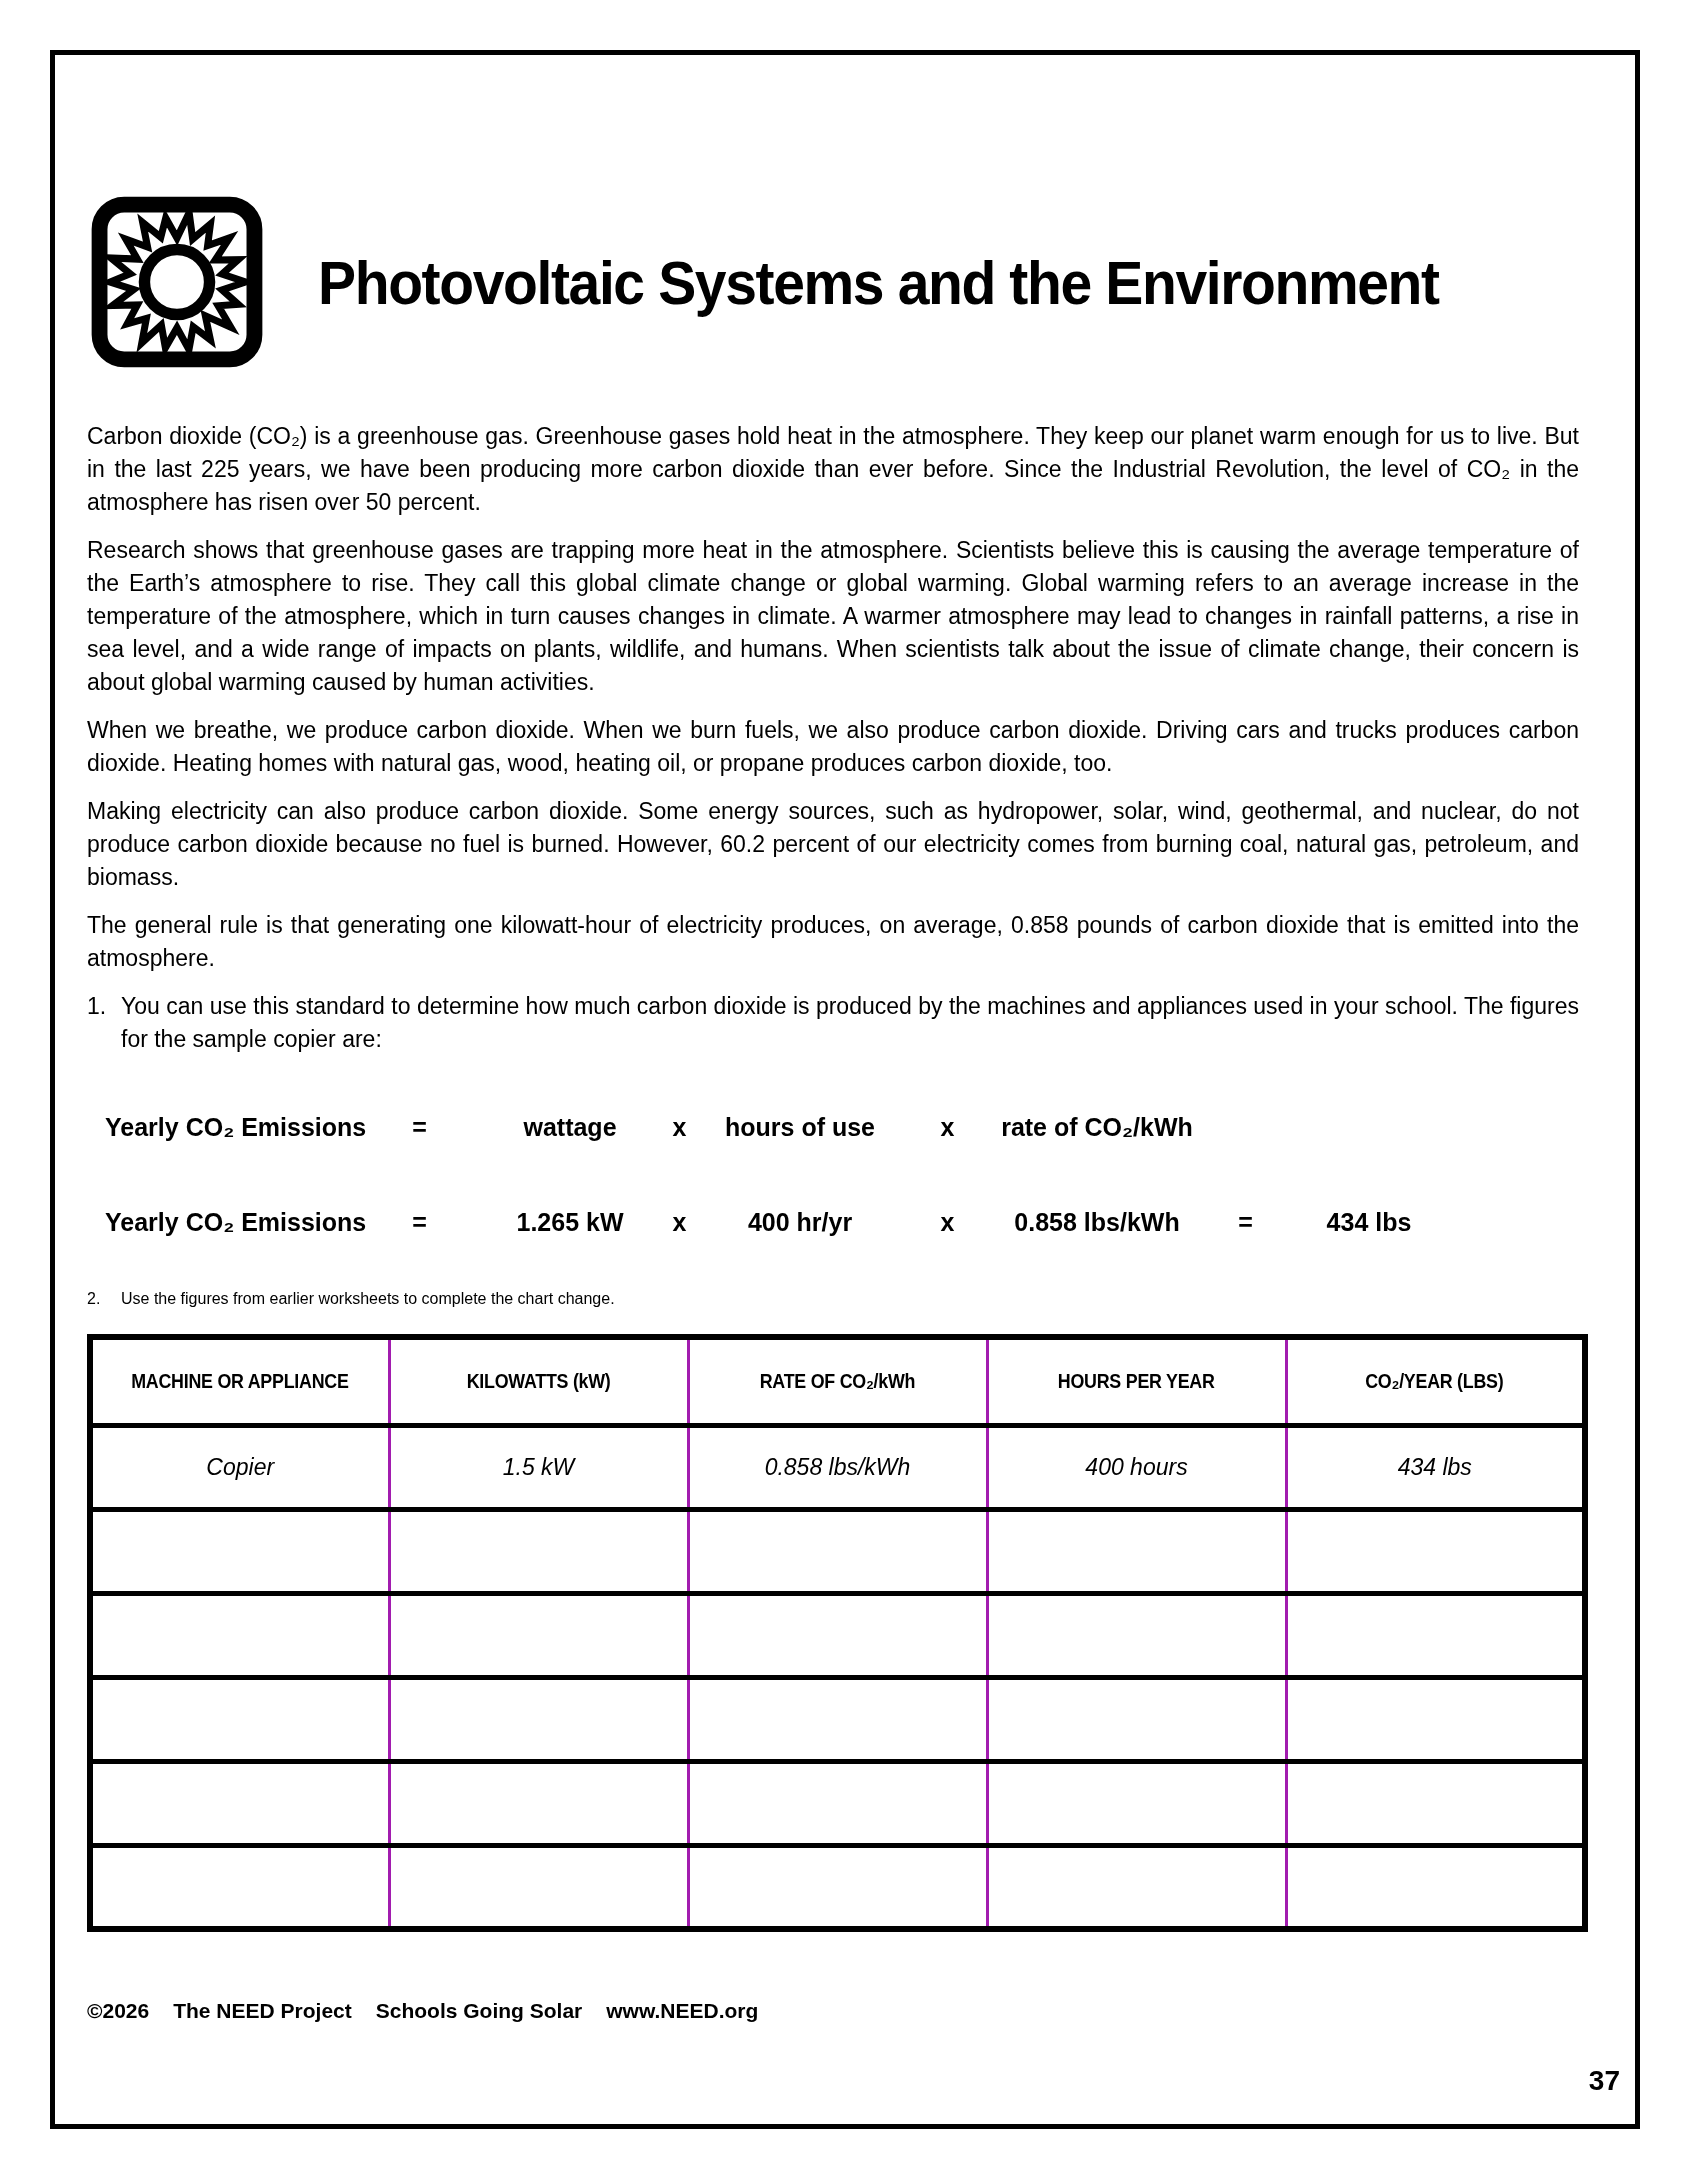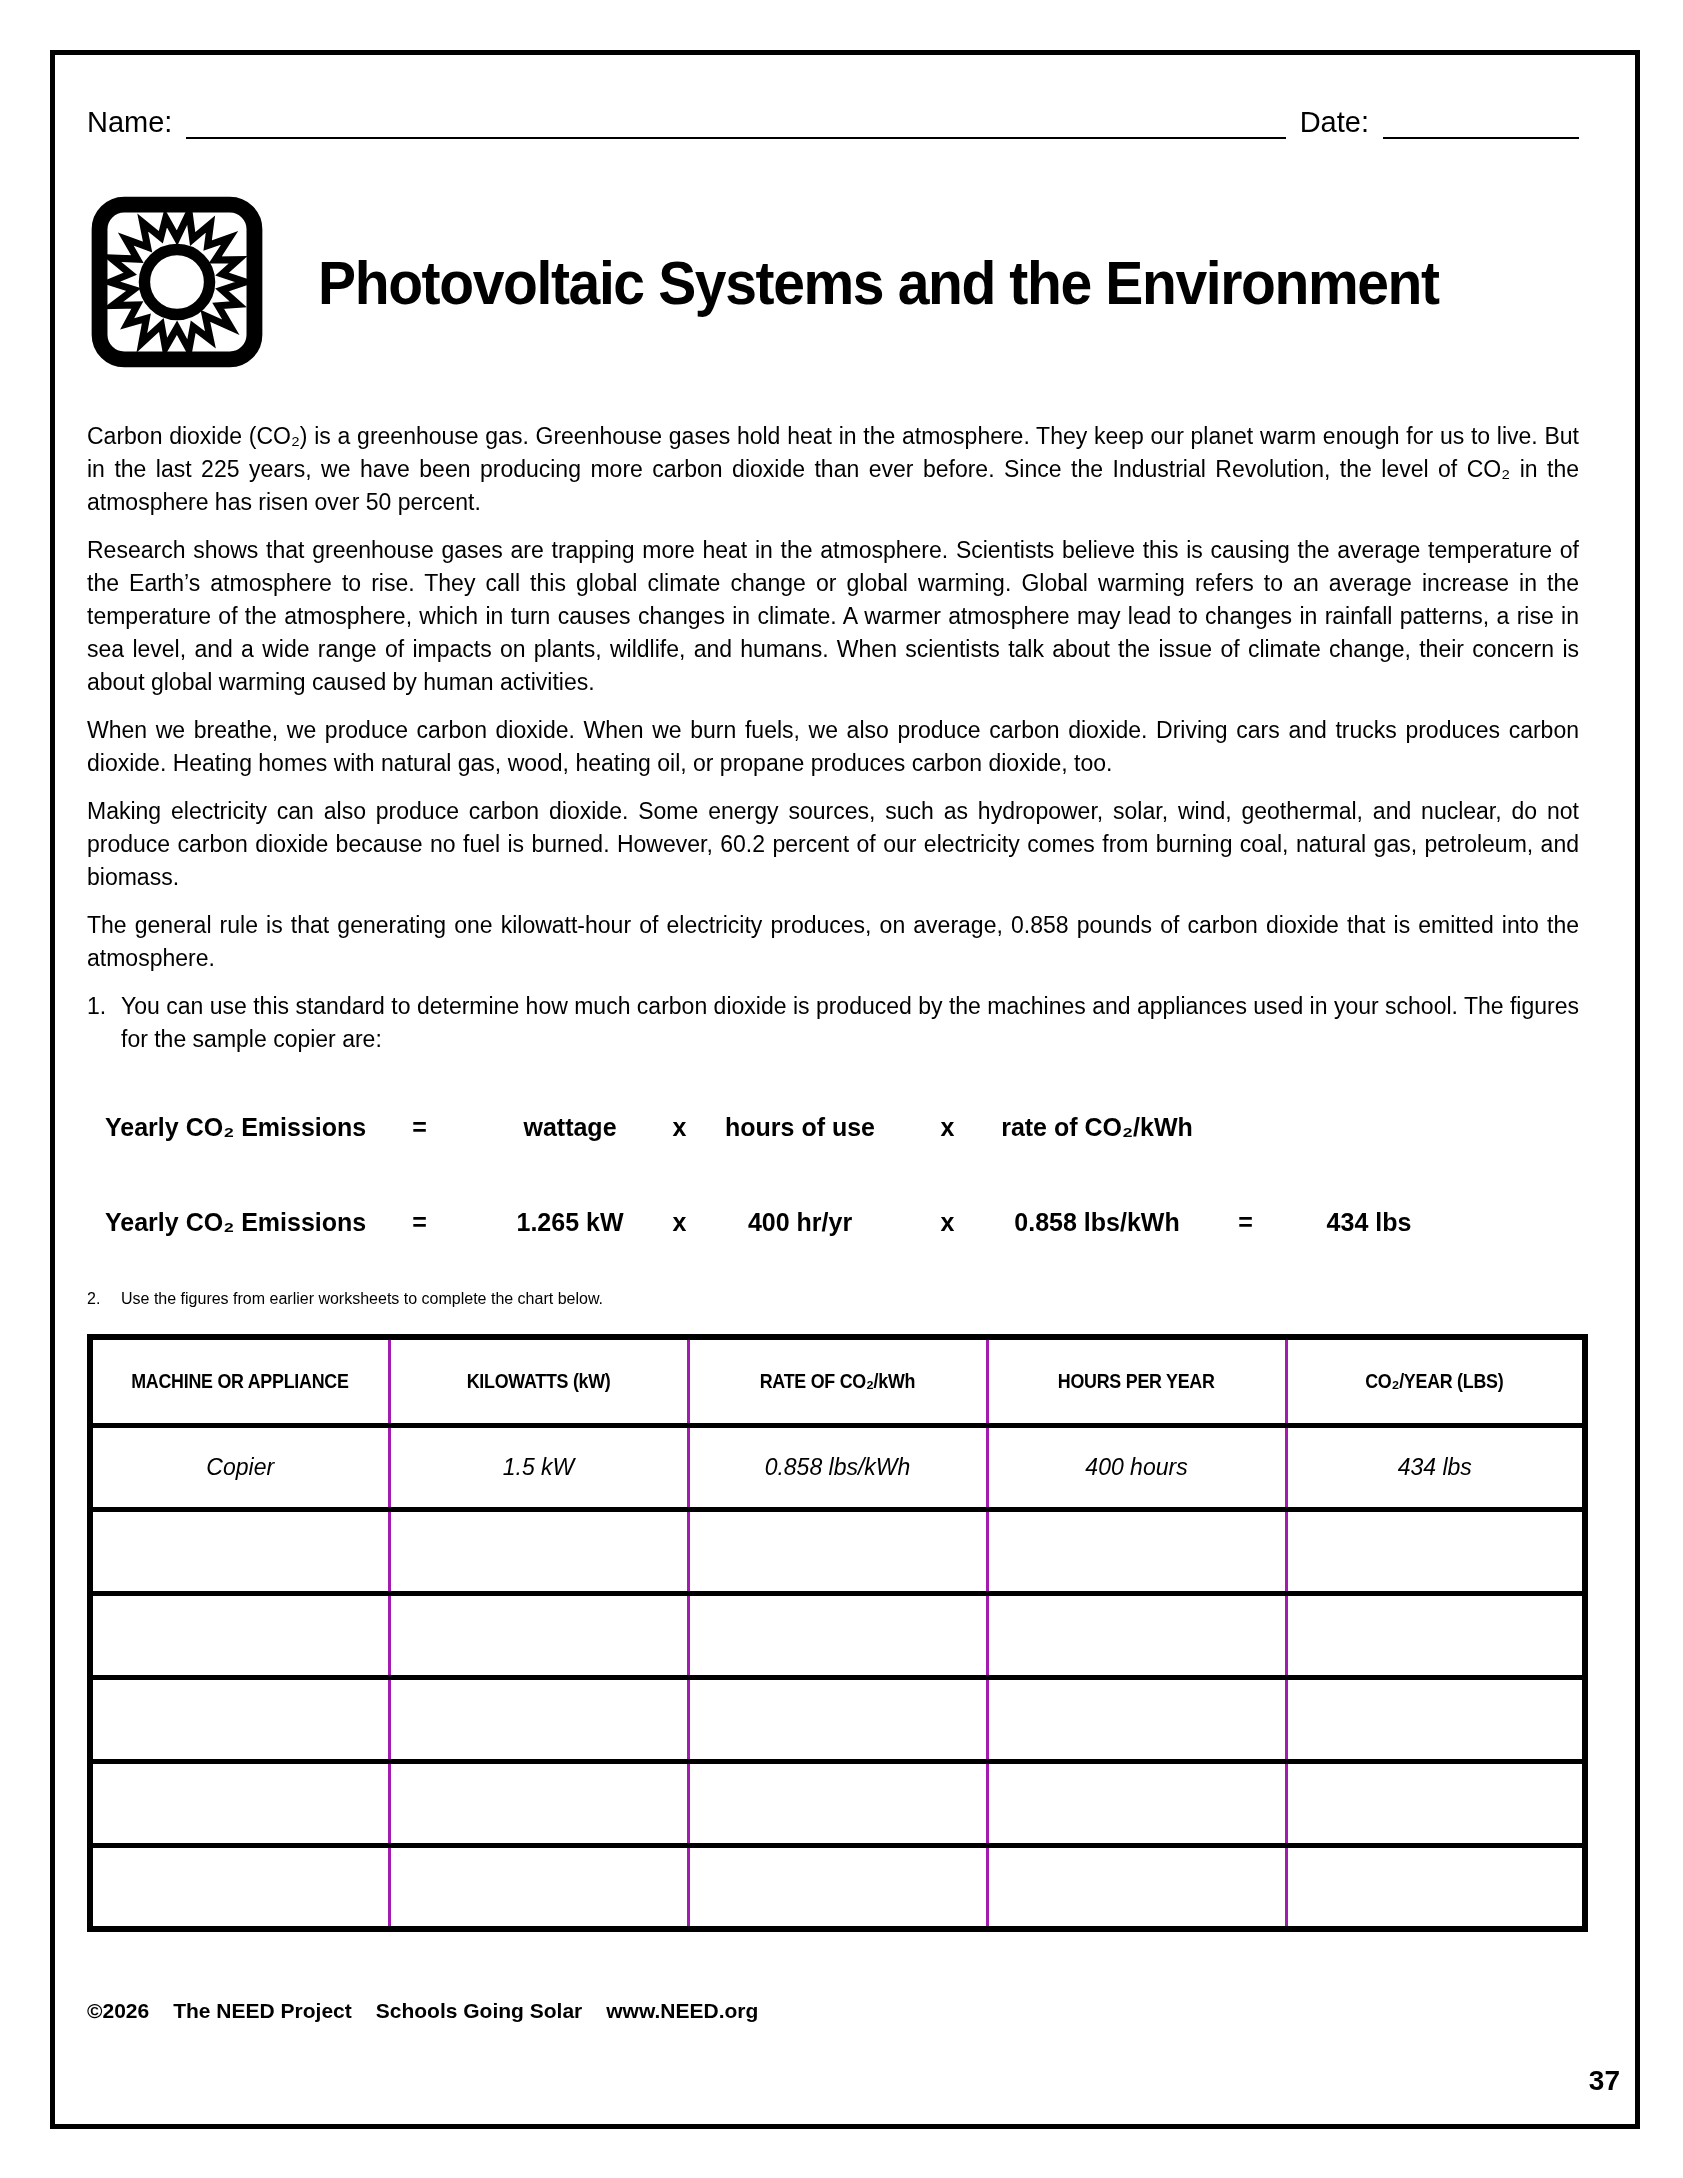--- a/index.html
+++ b/index.html
@@ -87,26 +87,20 @@
     position:absolute; top:2065px; right:63px;
     font-weight:bold; font-size:28px;
   }
 </style>
 </head>
 <body>
 
 <div class="page">
   <div class="frame"></div>
 
-  <div class="name-row">
-    <span class="label">Name:</span>
-    <span class="write-line name-line"></span>
-    <span class="label">Date:</span>
-    <span class="write-line date-line"></span>
-  </div>
 
   <div class="title-block">
     <span class="logo-box">
       <svg viewBox="0 0 100 100" width="176" height="176" aria-hidden="true">
         <rect x="6" y="6" width="88" height="88" rx="14" fill="none" stroke="#000" stroke-width="9"></rect>
         <polygon fill="none" stroke="#000" stroke-width="4" stroke-linejoin="miter" points="
           89.0,50.0 75.6,54.5 84.8,62.7 73.4,63.5 80.6,75.7 66.1,69.2 69.0,82.9 59.2,75.4
           56.8,88.4 50.0,76.0 43.4,87.4 41.1,74.4 30.0,84.6 32.6,70.7 21.7,73.8 27.5,63.0
           13.4,63.3 25.4,54.3 12.0,50.0 23.4,45.3 12.4,36.3 27.5,37.0 20.9,25.6 33.3,30.1
           30.5,16.2 40.8,24.6 43.6,13.6 50.0,25.0 56.9,10.6 58.9,25.6 69.0,17.1 67.4,29.3
@@ -146,21 +140,21 @@
     <span class="eq-cell c-x1">x</span>
     <span class="eq-cell c-t2">400 hr/yr</span>
     <span class="eq-cell c-x2">x</span>
     <span class="eq-cell c-t3">0.858 lbs/kWh</span>
     <span class="eq-cell c-eq2">=</span>
     <span class="eq-cell c-res">434 lbs</span>
   </div>
 
   <div class="numbered" style="position:absolute; left:87px; top:1290px; width:1492px;">
     <span class="num">2.</span>
-    <span class="itext" style="text-align:left;">Use the figures from earlier worksheets to complete the chart below.</span>
+    <span class="itext" style="text-align:left;">Use the figures from earlier worksheets to complete the chart change.</span>
   </div>
 
   <table class="chart-table">
     <tbody>
         <tr>
       <th><span class="cond">MACHINE OR APPLIANCE</span></th>
       <th><span class="cond">KILOWATTS (kW)</span></th>
       <th><span class="cond">RATE OF CO₂/kWh</span></th>
       <th><span class="cond">HOURS PER YEAR</span></th>
       <th><span class="cond">CO₂/YEAR (LBS)</span></th>

